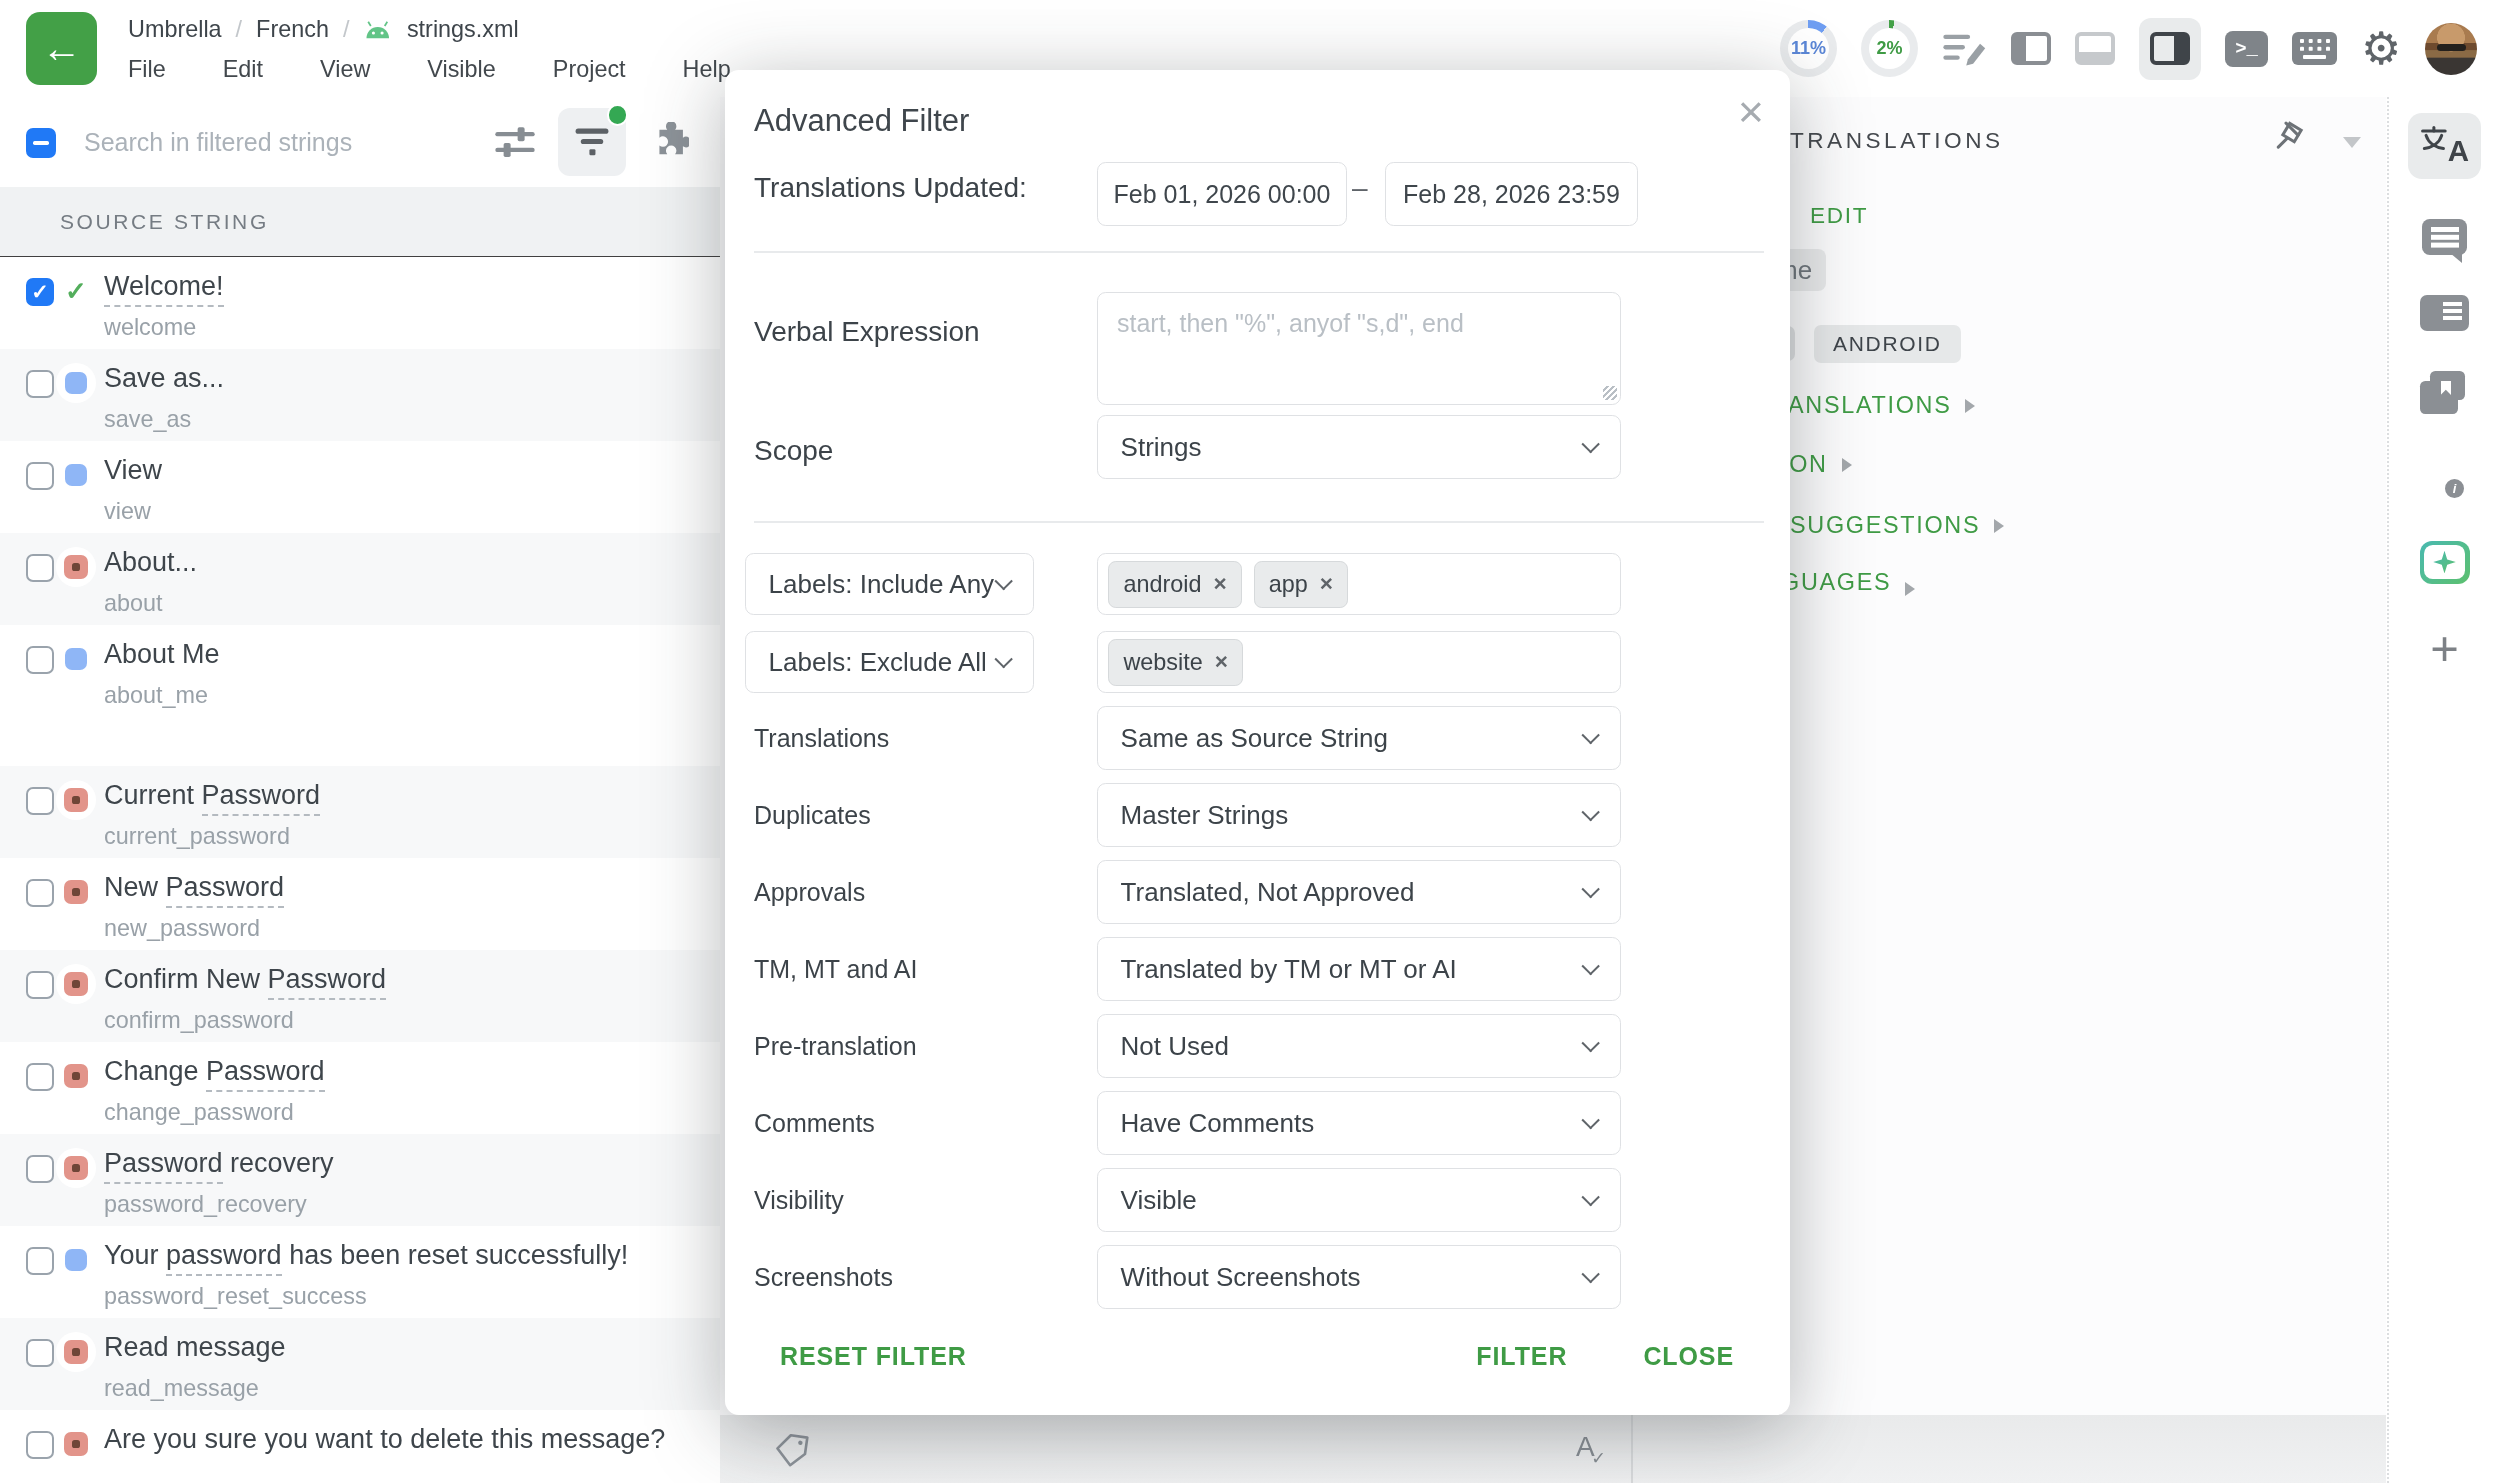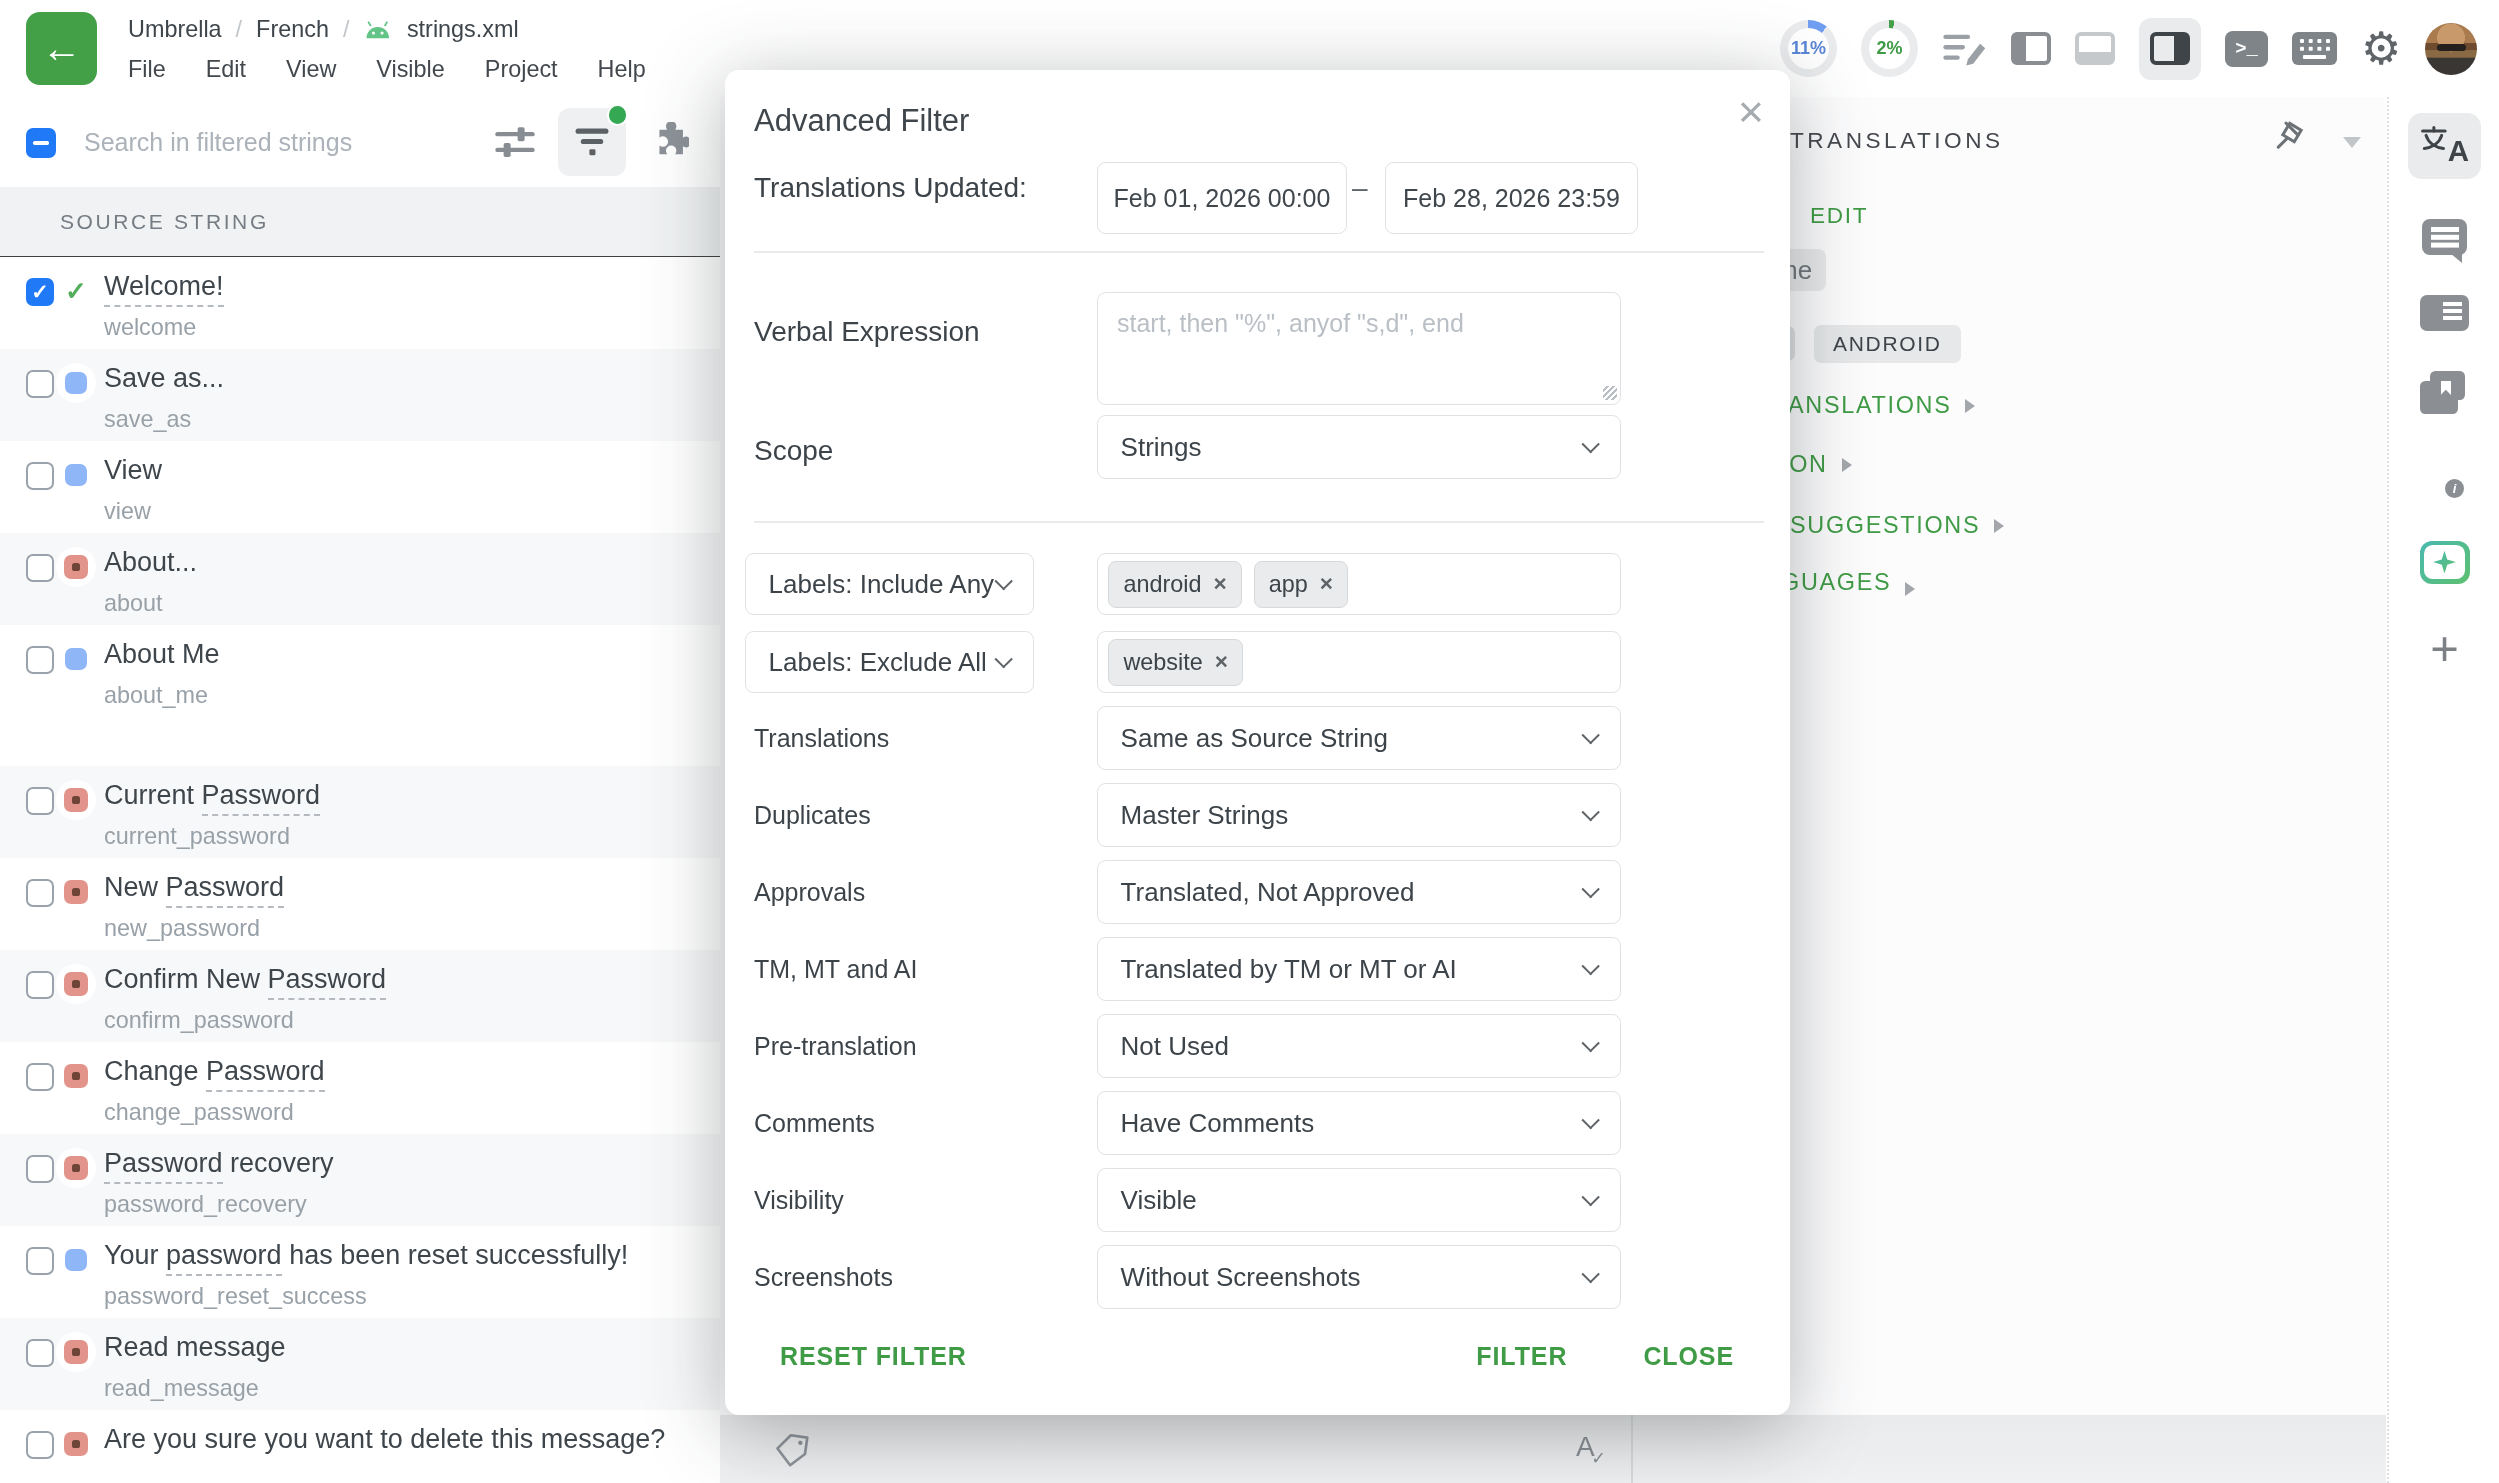--- a/index.html
+++ b/index.html
@@ -2,21 +2,21 @@
 <html style="font-size:14px"><head>
 <meta charset="utf-8">
 <style>
   html,body{margin:0;padding:0;background:#fff;font-family:"Liberation Sans",sans-serif;}
   #app{position:relative;width:2500px;height:1483px;overflow:hidden;background:#fff;}
   
   .topbar{position:absolute;left:0;top:0;width:2500px;height:97px;background:#fff;z-index:30;}
   .back{position:absolute;left:26px;top:12px;width:71px;height:73px;background:#43a047;border:none;border-radius:14px;color:#fff;font-size:40px;cursor:pointer;}
   .crumbs{position:absolute;left:128px;top:15.6px;font-size:23.4px;color:#3e454b;display:flex;align-items:center;gap:14px;}
   .crumbs .sep{color:#c3c7cb;}
-  .menus{position:absolute;left:128px;top:56px;display:flex;gap:40px;font-size:23.4px;color:#42484d;}
+  .menus{position:absolute;left:128px;top:56px;display:flex;gap:57px;font-size:23.4px;color:#42484d;}
   .menus span{cursor:pointer;}
   .tb-right{position:absolute;right:22.6px;top:0;height:97px;display:flex;align-items:center;gap:24px;z-index:31;}
   .ring{width:57px;height:57px;border-radius:50%;position:relative;display:flex;align-items:center;justify-content:center;}
   .ring::after{content:"";position:absolute;inset:7.8px;background:#fff;border-radius:50%;}
   .ring span{position:relative;z-index:2;font-size:18px;font-weight:bold;}
   .ring.blue{background:conic-gradient(#6f9ef2 0 40deg,#e9ebed 40deg 360deg);}
   .ring.blue span{color:#5b87d7;}
   .ring.green{background:conic-gradient(#43a047 0 10deg,#e9ebed 10deg 360deg);}
   .ring.green span{color:#3f9b45;}
   .tbicon{display:flex;align-items:center;justify-content:center;cursor:pointer;}
@@ -101,21 +101,21 @@
   .ai-ic::before{content:"";position:absolute;inset:4.3px;background:#fff;border-radius:8.7px;}
   .ai-star{position:relative;width:22.6px;height:22.6px;background:linear-gradient(135deg,#49b9b0,#5cc06e);clip-path:polygon(50% 0,62% 38%,100% 50%,62% 62%,50% 100%,38% 62%,0 50%,38% 38%);}
   .plus-ic{font-size:49px;color:#7d8186;font-weight:300;line-height:1;}
   .xa-ic{position:relative;width:49px;height:42px;}
   .xa-ic .a{position:absolute;right:0;bottom:-1.7px;font-size:29.5px;font-weight:bold;color:#3f4449;}
   
   .modal{position:absolute;left:725px;top:70px;width:1065px;height:1345px;background:#fff;border-radius:14px;z-index:40;box-shadow:0 14px 78px rgba(40,45,50,.35);}
   .m-title{position:absolute;left:29px;top:33px;font-size:31px;color:#3f464c;}
   .m-close{position:absolute;right:26px;top:19px;font-size:45px;color:#a6abb0;font-weight:300;cursor:pointer;line-height:1;}
   .m-label{position:absolute;left:29px;font-size:28px;color:#3c4349;}
-  .date-inp{position:absolute;top:92px;height:72px;border:1.7px solid #dfe1e4;border-radius:8.7px;font-size:25px;color:#3f464c;display:flex;align-items:center;justify-content:center;box-sizing:border-box;cursor:text;background:#fff;}
+  .date-inp{position:absolute;top:92px;height:64px;border:1.7px solid #dfe1e4;border-radius:8.7px;font-size:25px;color:#3f464c;display:flex;align-items:center;justify-content:center;box-sizing:border-box;cursor:text;background:#fff;}
   .m-dash{position:absolute;left:627px;top:102px;font-size:28px;color:#5f6469;}
   .m-div{position:absolute;left:29px;right:26px;height:1.7px;background:#e8eaec;}
   .m-ta{position:absolute;left:372px;top:222px;width:524px;height:113px;border:1.7px solid #dfe1e4;border-radius:8.7px;box-sizing:border-box;font-family:"Liberation Sans",sans-serif;font-size:25px;padding:15.6px 19px;color:#3f464c;resize:none;outline:none;}
   .m-ta::placeholder{color:#b9bfc5;}
   .ta-grip{position:absolute;left:878px;top:316px;width:14px;height:14px;background:repeating-linear-gradient(135deg,transparent 0 2.6px,#b9bfc5 2.6px 4.3px);}
   .sel{position:absolute;height:64px;border:1.7px solid #dfe1e4;border-radius:8.7px;box-sizing:border-box;background:#fff;display:flex;align-items:center;font-size:26px;color:#3c4349;cursor:pointer;}
   .sel .val{margin-left:22.6px;white-space:nowrap;}
   .chev{position:absolute;right:22.6px;top:50%;width:11.3px;height:11.3px;border-right:2.6px solid #5f6469;border-bottom:2.6px solid #5f6469;transform:translateY(-70%) rotate(45deg);}
   .tagsbox{position:absolute;left:372px;width:524px;height:62px;border:1.7px solid #dfe1e4;border-radius:8.7px;box-sizing:border-box;display:flex;align-items:center;gap:12px;padding-left:10.4px;background:#fff;}
   .chip{height:45px;background:#e9ebec;border:1.7px solid #d6d9db;border-radius:7.8px;display:flex;align-items:center;padding:0 14px;font-size:23.4px;color:#3c4349;gap:12px;}

